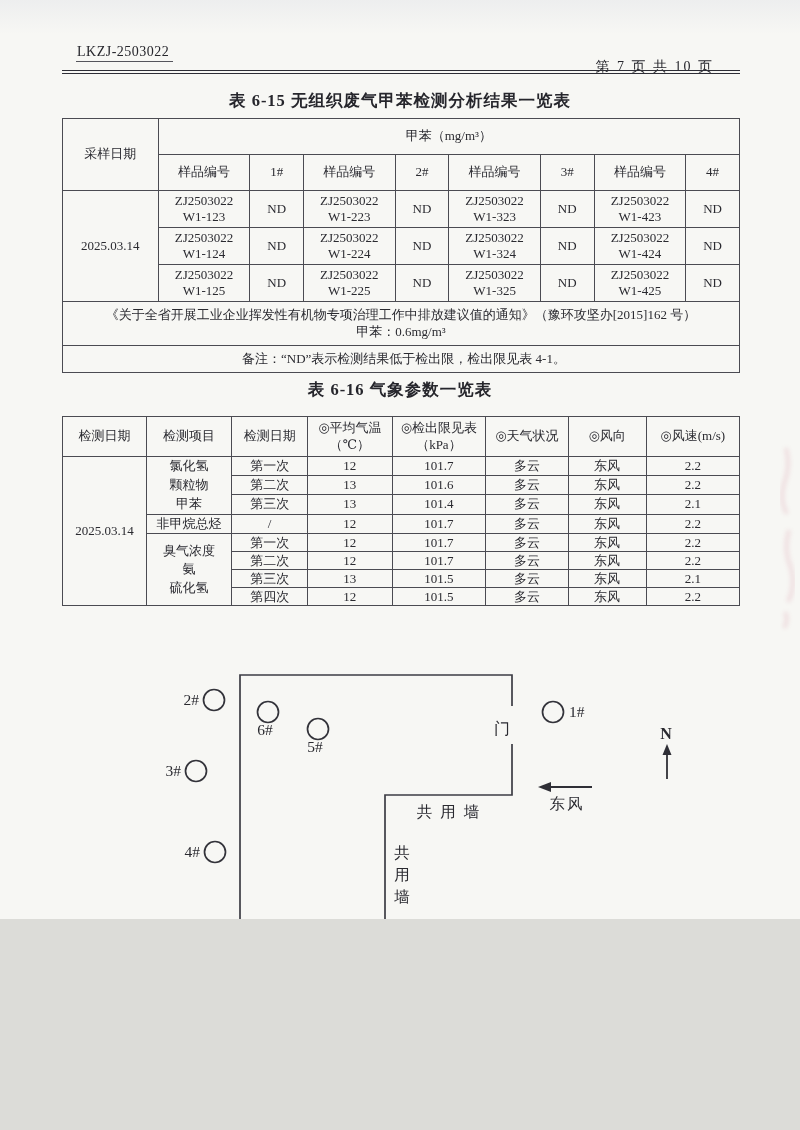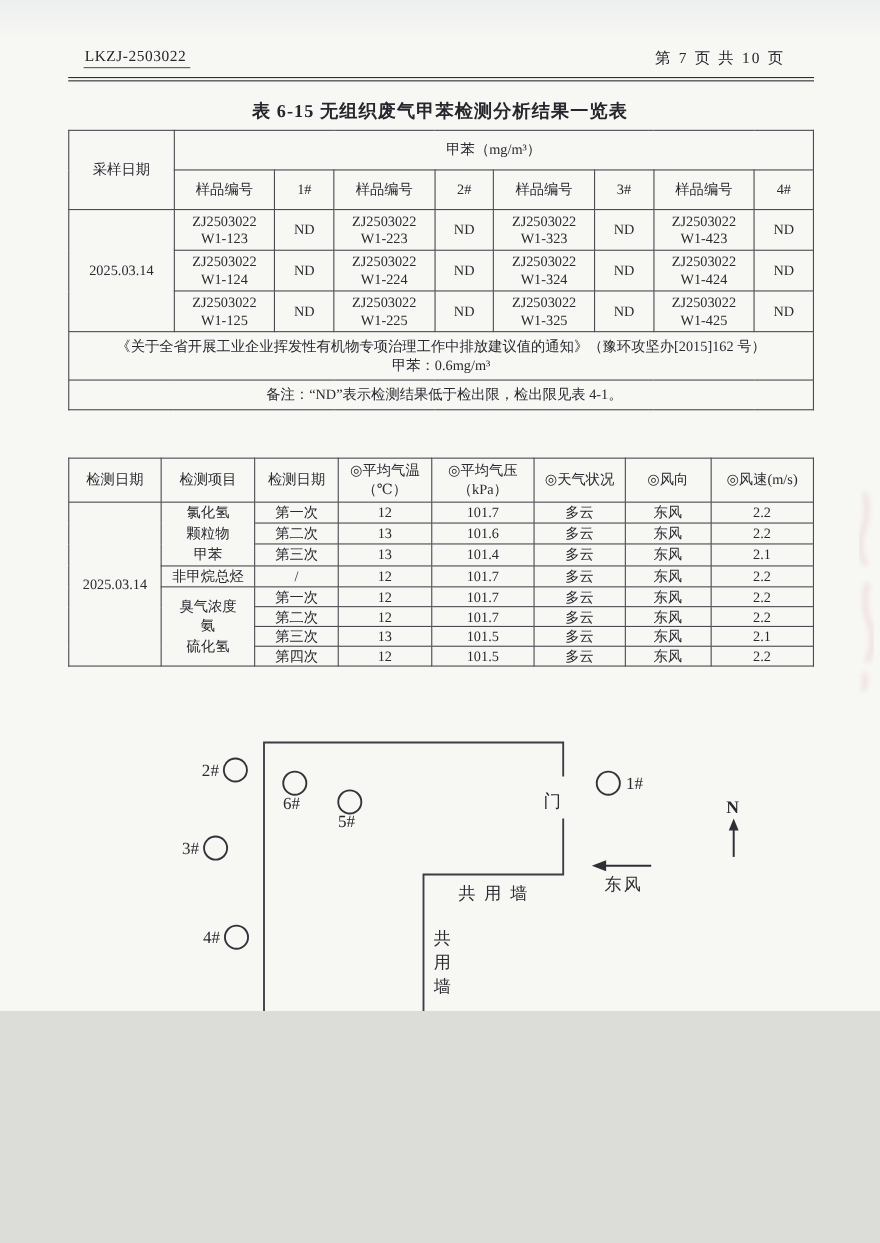--- a/index.html
+++ b/index.html
@@ -13,21 +13,21 @@
   }
   .page::before{ 
     content:""; position:absolute; left:0; top:0; width:100%; height:34px;
     background:linear-gradient(180deg, rgba(150,158,190,0.10), rgba(150,158,190,0.0));
     pointer-events:none;
   }
 
   
   .hdr { position:absolute; top:44px; left:62px; right:62px; height:22px; font-size:14px; }
   .hdr .doc-code { position:absolute; left:14px; top:0; border-bottom:1px solid #55555c; padding:0 4px 1px 1px; letter-spacing:0.5px; }
-  .hdr .page-no { position:absolute; right:24px; top:0; letter-spacing:2px; }
+  .hdr .page-no { position:absolute; right:24px; top:14px; letter-spacing:2px; }
   .hdr-rule { position:absolute; top:70px; left:62px; width:678px; height:4px;
     border-top:1.6px solid #2e2e36; border-bottom:1.6px solid #2e2e36; }
 
   
   .tbl-title { position:absolute; left:0; width:800px; text-align:center;
     font-weight:bold; font-size:16.5px; letter-spacing:1px; }
   #title-615 { top:90px; }
   #title-616 { top:379px; }
 
   
@@ -149,40 +149,41 @@
       <tr>
         <td colspan="9" class="note-cell">《关于全省开展工业企业挥发性有机物专项治理工作中排放建议值的通知》（豫环攻坚办[2015]162 号）
 甲苯：0.6mg/m³</td>
       </tr>
       <tr>
         <td colspan="9" class="remark-cell">备注：“ND”表示检测结果低于检出限，检出限见表 4-1。</td>
       </tr>
     </tbody>
   </table>
 
+  <div class="tbl-title" id="title-616">表 6-16 气象参数一览表</div>
 
   <table id="table-616">
     <colgroup>
       <col style="width:12.4%">
         <col style="width:12.6%">
         <col style="width:11.2%">
       <col style="width:12.5%">
         <col style="width:13.8%">
         <col style="width:12.2%">
       <col style="width:11.5%">
         <col style="width:13.8%">
     </colgroup>
     <thead>
       <tr id="t616-headers">
           <th>检测日期</th>
           <th>检测项目</th>
           <th>检测日期</th>
           <th>◎平均气温
 （℃）</th>
-          <th>◎平均气压
+          <th>◎检出限见表
 （kPa）</th>
           <th>◎天气状况</th>
           <th>◎风向</th>
           <th>◎风速(m/s)</th>
         </tr>
     </thead>
     <tbody id="t616-body">
         <tr>
           <td rowspan="8">2025.03.14</td>
           <td class="item-cell" rowspan="3">氯化氢

